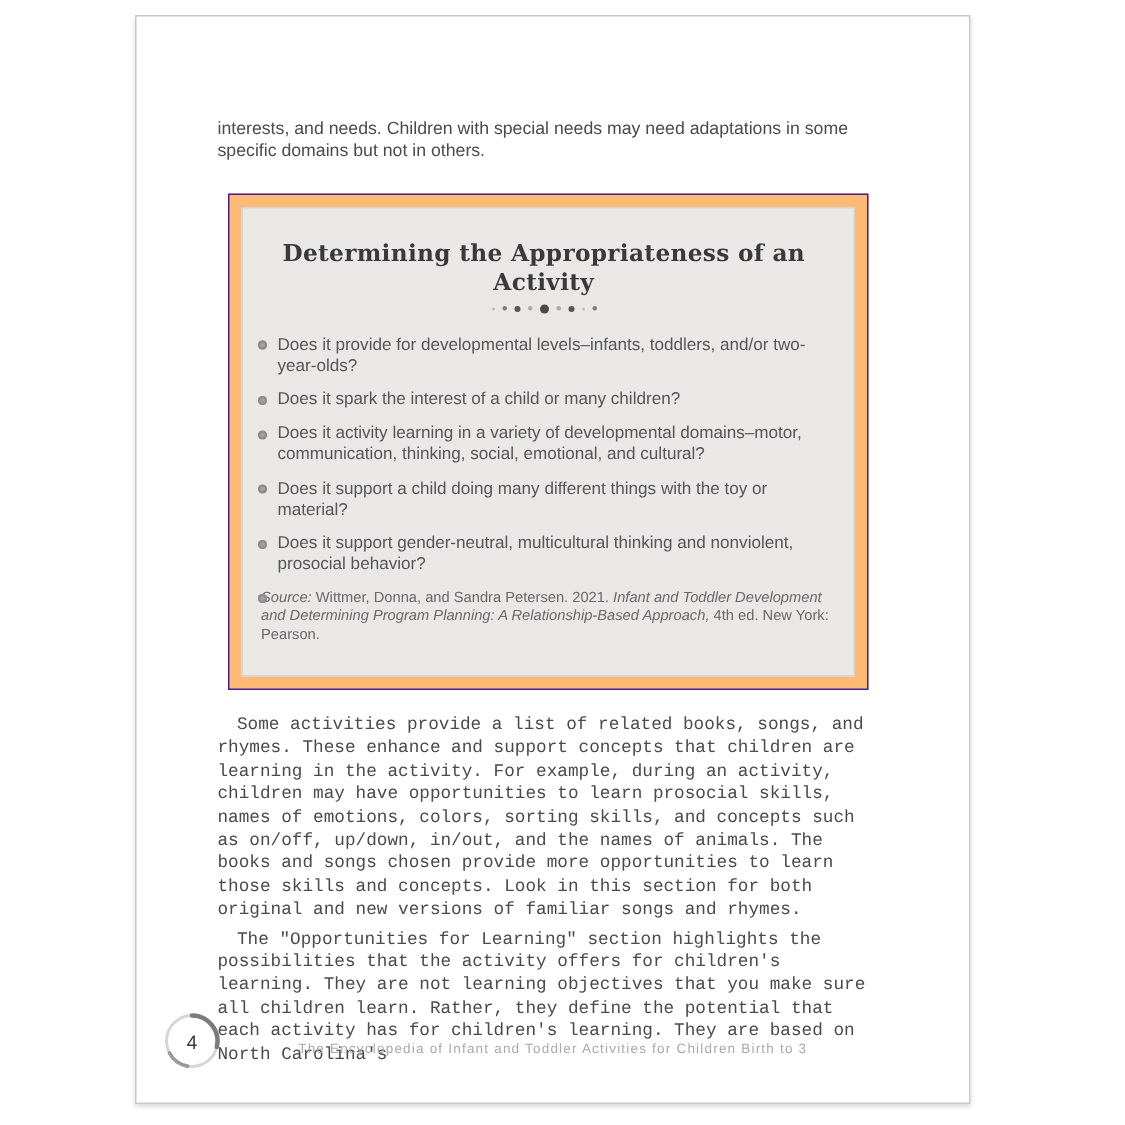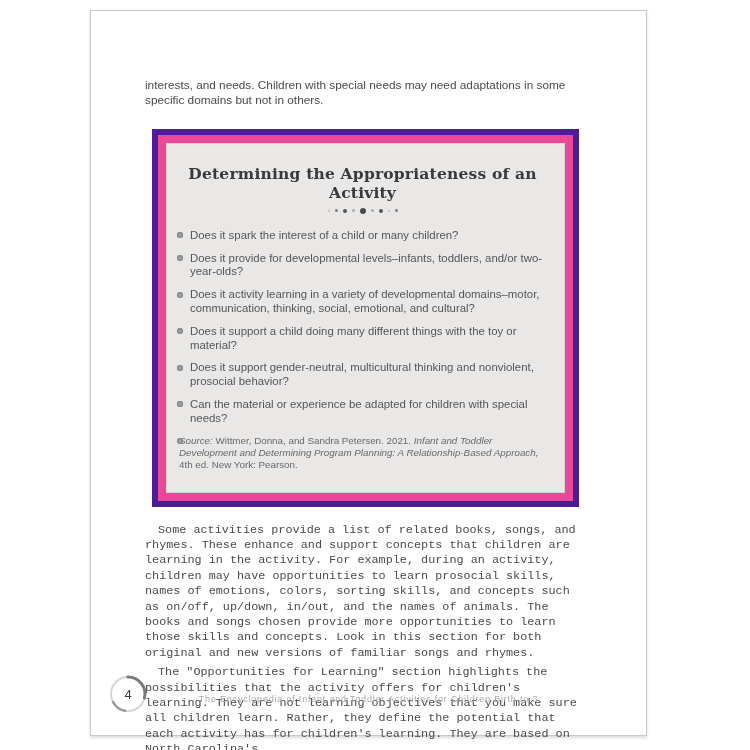--- a/index.html
+++ b/index.html
@@ -10,22 +10,22 @@
     box-shadow:0 2px 3px rgba(0,0,0,.14);
     box-sizing:border-box;
   }
   .content{position:absolute;left:54px;top:0;width:441px;}
   .cont-para{
     margin-top:67px;font-size:11.8px;line-height:15.4px;color:#4b4b4d;
   }
   
   .activity-box{
     margin:20px 7px 0 7px;
-    border:6px solid #4c1d95;
-    background:#ec4899;
+    border:1px solid #4c1d95;
+    background:#fdba74;
     padding:8px;
     box-sizing:border-box;
   }
   .activity-inner{
     background:#e9e8e7;
     border:1px solid #d6d5d4;
     padding:14px 16px 10px 10px;
   }
   .activity-title{
     font-family:"DejaVu Serif",serif;
@@ -82,27 +82,26 @@
               <span class="dot" style="height: 4px; width: 4px; background: rgb(86, 86, 86);"></span>
               <span class="dot" style="height: 3px; width: 3px; background: rgb(171, 171, 171);"></span>
               <span class="dot" style="height: 6px; width: 6px; background: rgb(74, 74, 74);"></span>
               <span class="dot" style="height: 3px; width: 3px; background: rgb(171, 171, 171);"></span>
               <span class="dot" style="height: 4px; width: 4px; background: rgb(86, 86, 86);"></span>
               <span class="dot" style="height: 2px; width: 2px; background: rgb(189, 189, 189);"></span>
               <span class="dot" style="height: 3px; width: 3px; background: rgb(125, 125, 125);"></span>
             </div>
           <ul class="questions">
               <li><span class="bullet"></span></li>
+              <li><span class="bullet"></span><span>Does it provide for developmental levels–infants, toddlers, and/or two-year-olds?</span></li>
               <li><span class="bullet"></span><span>Does it spark the interest of a child or many children?</span></li>
-              <li><span class="bullet"></span><span>Does it provide for developmental levels–infants, toddlers, and/or two-year-olds?</span></li>
               <li><span class="bullet"></span><span>Does it activity learning in a variety of developmental domains–motor, communication, thinking, social, emotional, and cultural?</span></li>
               <li><span class="bullet"></span><span>Does it support a child doing many different things with the toy or material?</span></li>
               <li><span class="bullet"></span><span>Does it support gender-neutral, multicultural thinking and nonviolent, prosocial behavior?</span></li>
               <li><span class="bullet"></span></li>
-              <li><span class="bullet"></span><span>Can the material or experience be adapted for children with special needs?</span></li>
               <li><span class="bullet"></span></li>
             </ul>
           <p class="source-note"><em>Source: </em><span>Wittmer, Donna, and Sandra Petersen. 2021. </span><em>Infant and Toddler Development and Determining Program Planning: A Relationship-Based Approach,</em><span> 4th ed. New York: Pearson.</span></p>
         </div>
       </div>
 
       <div class="body-text">
           <p class="body-para indent"><span>Some activities provide a list of related books, songs, and rhymes. These enhance and support concepts that children are learning in the activity. For example, during an activity, children may have opportunities to learn prosocial skills, names of emotions, colors, sorting skills, and concepts such as on/off, up/down, in/out, and the names of animals. The books and songs chosen provide more opportunities to learn those skills and concepts. Look in this section for both original and new versions of familiar songs and rhymes.</span></p>
           <p class="body-para indent"><span>The "Opportunities for Learning" section highlights the possibilities that the activity offers for children's learning. They are not learning objectives that you make sure all children learn. Rather, they define the potential that each activity has for children's learning. They are based on North Carolina's </span></p>
         </div>

